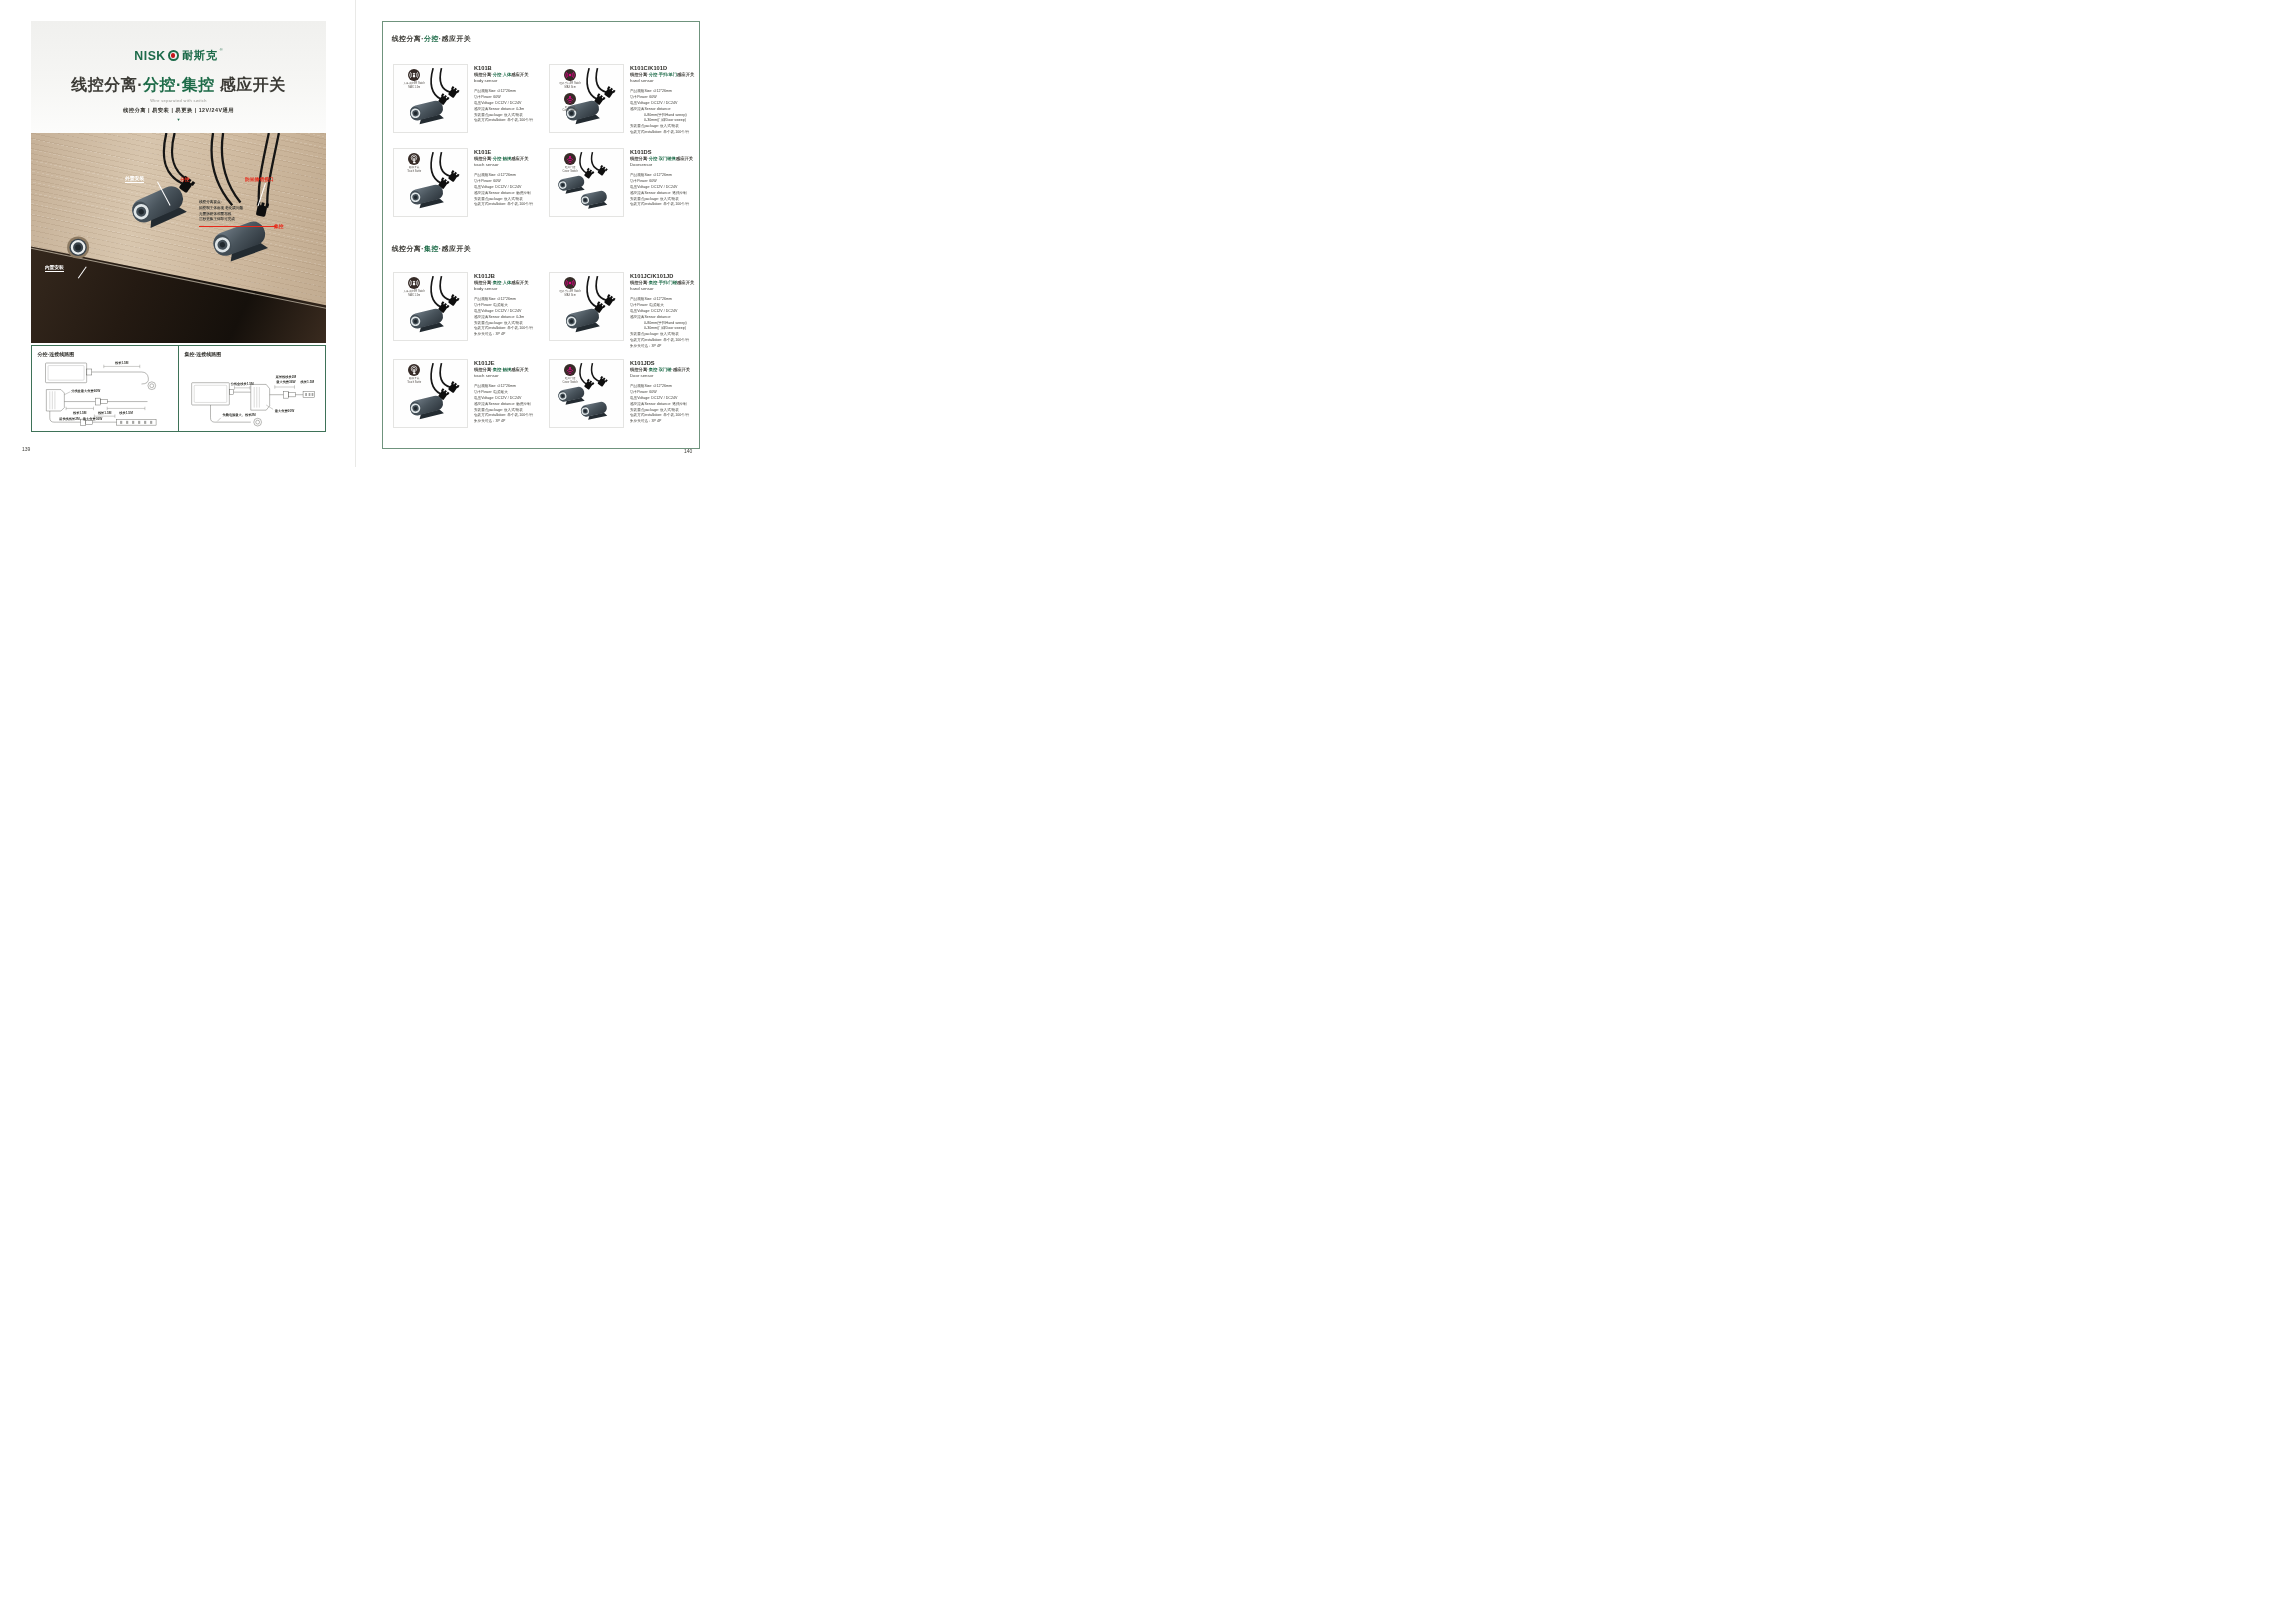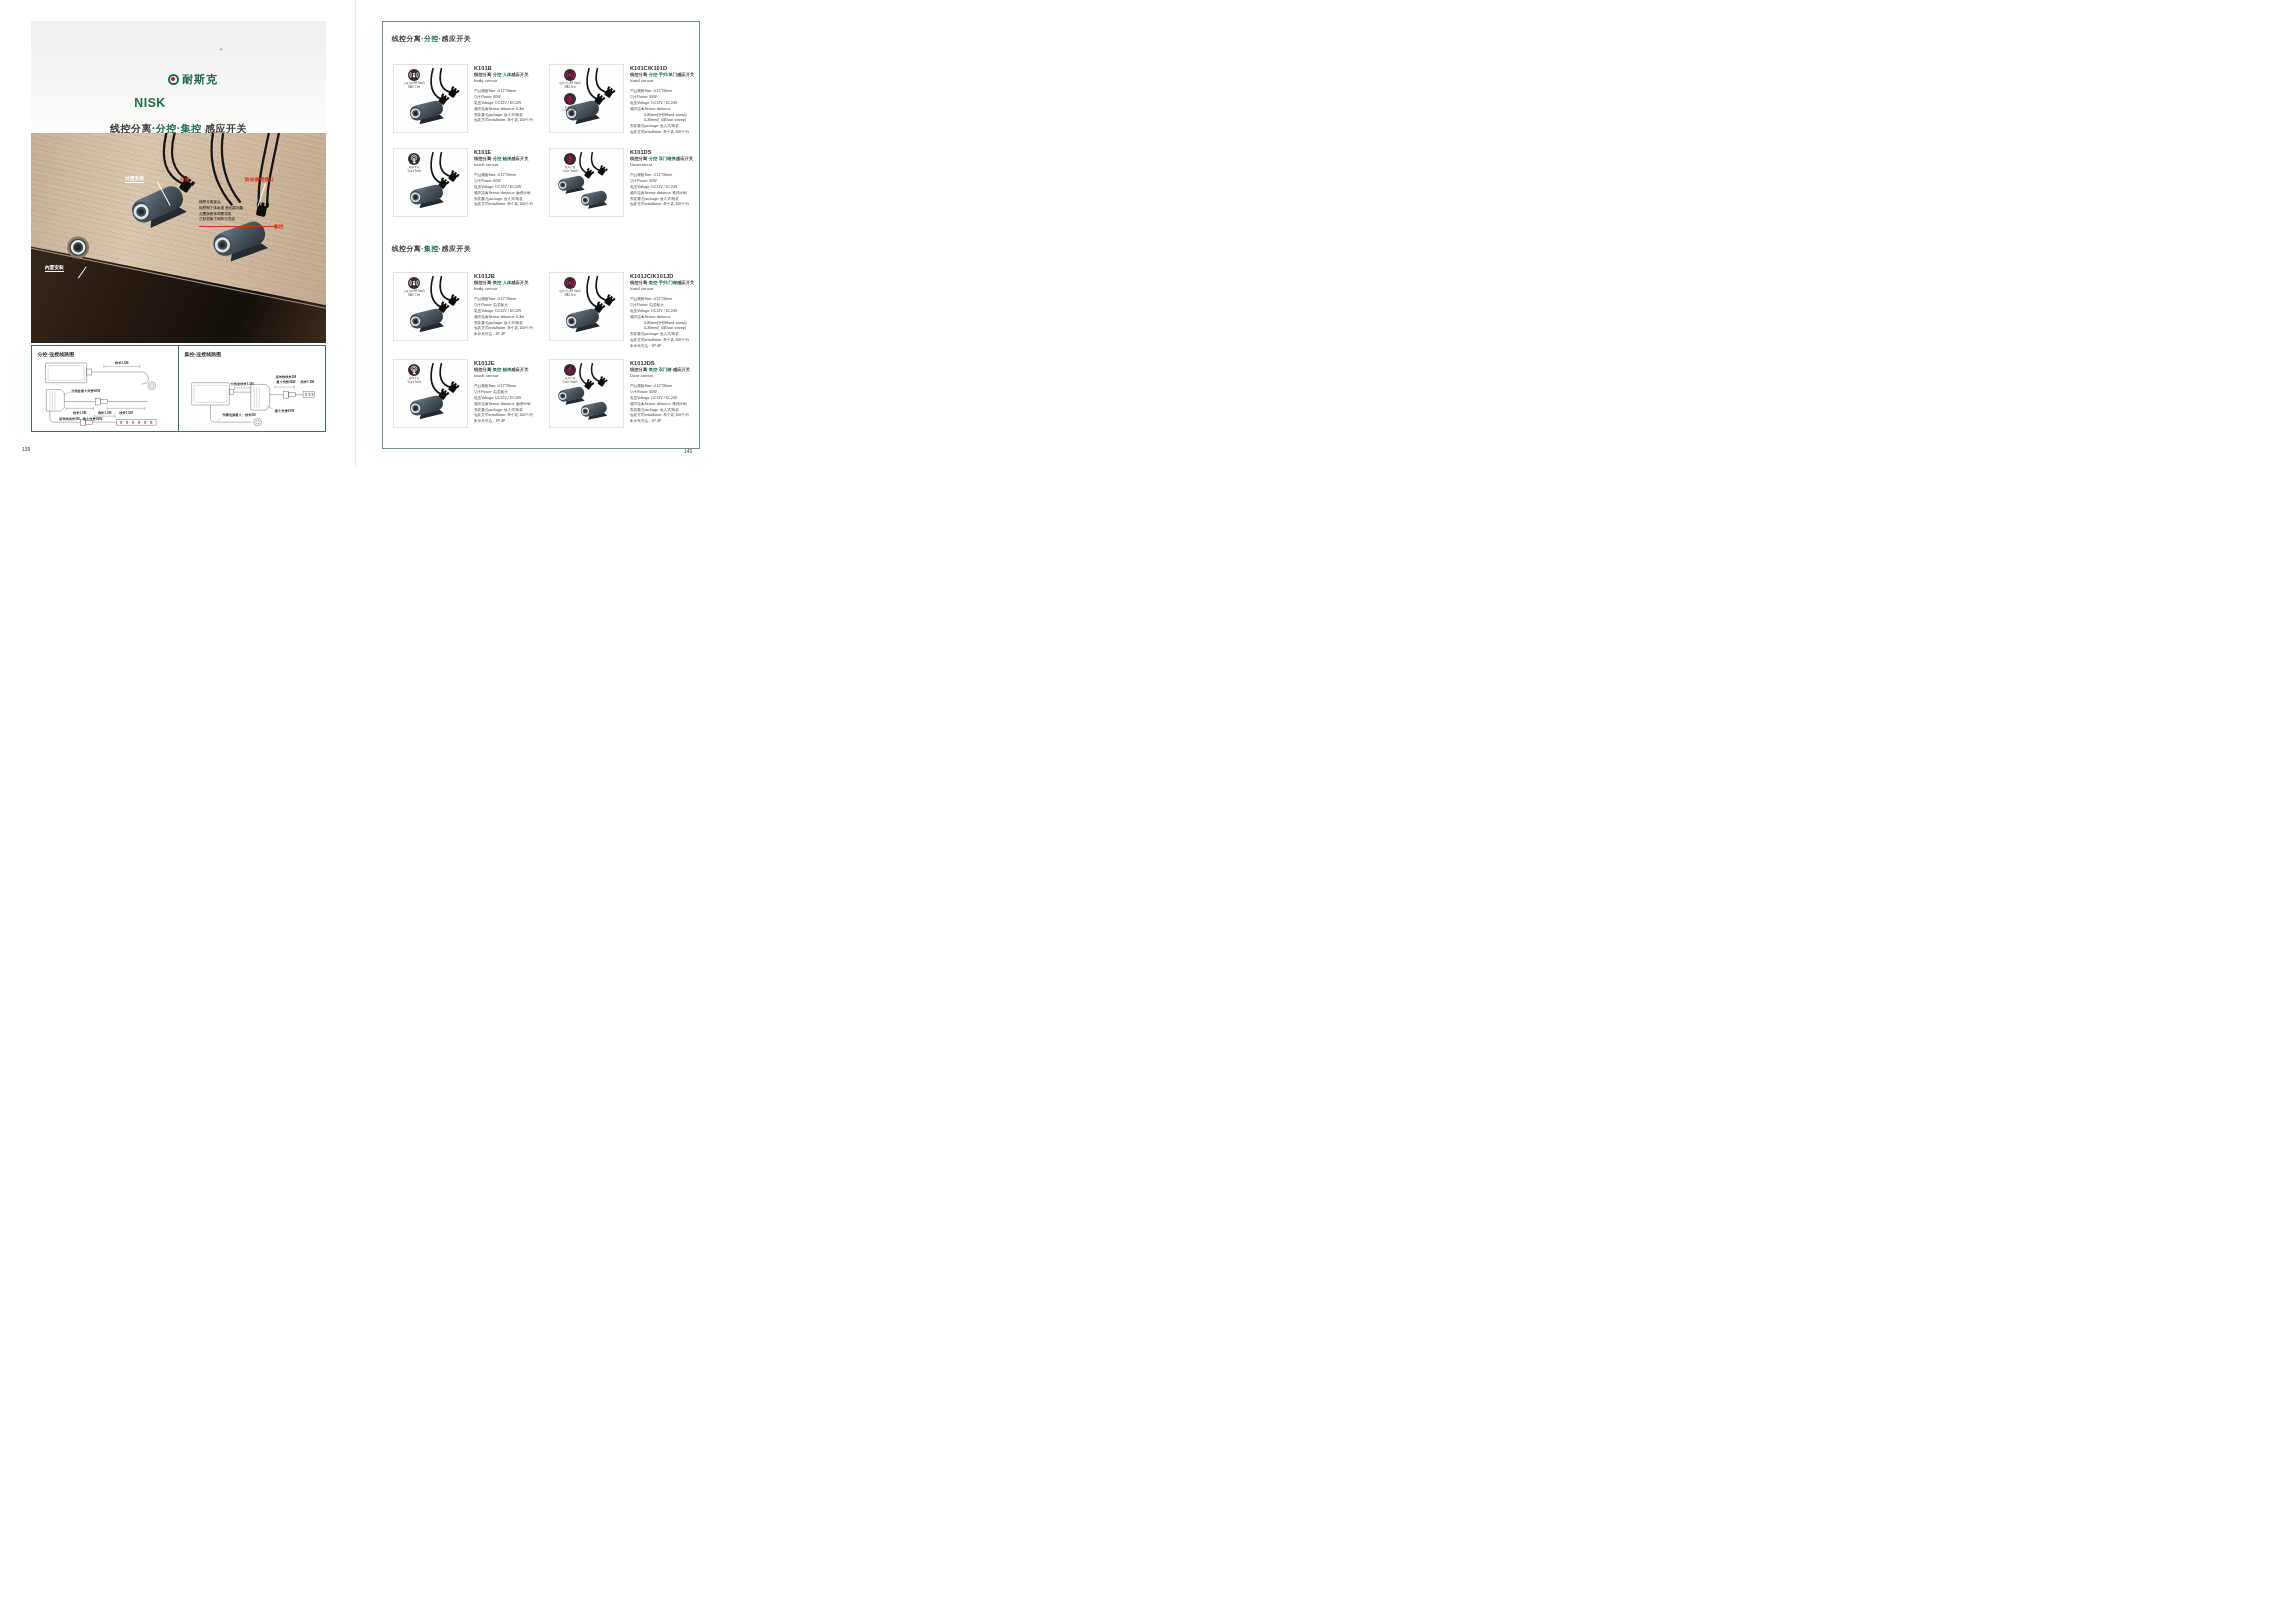--- a/index.html
+++ b/index.html
@@ -7,26 +7,26 @@
   .seg-green{color:#1d6b48;}
   .seg-dark{color:#3c3b36;}
 
   
   #fold{position:absolute;left:355px;top:0;width:0.5px;height:467px;background:#e9e9e7;}
 
   
   #left-card{position:absolute;left:31px;top:21px;width:295px;}
   #left-header{height:112px;background:linear-gradient(180deg,#f0f0ee 0%,#f6f6f4 55%,#fcfcfb 100%);text-align:center;}
   #logo-row{padding-top:27px;display:flex;justify-content:center;align-items:center;gap:1.8px;}
-  .logo-en{font-size:12.3px;font-weight:800;color:#1d6b4a;letter-spacing:0.5px;font-style:normal;margin-top:48px;}
+  .logo-en{font-size:12.3px;font-weight:800;color:#1d6b4a;letter-spacing:0.5px;font-style:normal;}
   .logo-o{position:relative;width:11px;height:11px;border:2.3px solid #1d6b4a;border-radius:50%;box-sizing:border-box;}
   .logo-o::after{content:"";position:absolute;left:50%;top:50%;width:4.1px;height:4.1px;margin:-2.1px 0 0 -2.1px;border-radius:50%;background:#c4161c;}
   .logo-cn{font-size:11px;font-weight:800;color:#1d6b4a;letter-spacing:0.9px;margin-left:1.8px;}
   .logo-reg{font-size:4.1px;color:#1d6b4a;vertical-align:top;align-self:flex-start;margin-top:-0.9px;}
-  #left-title{margin-top:12px;font-size:10px;font-weight:800;color:#3c3b36;letter-spacing:0.5px;}
+  #left-title{margin-top:12px;font-size:16px;font-weight:800;color:#3c3b36;letter-spacing:0.5px;}
   #left-sub-en{margin-top:2.3px;font-size:3.9px;color:#8f8f8a;letter-spacing:0.4px;}
   #left-features{margin-top:4.1px;font-size:5.3px;font-weight:700;color:#34332e;letter-spacing:0.5px;}
   #left-arrow{margin-top:2.3px;font-size:4.1px;color:#1d6b48;}
 
   
   #photo{position:relative;height:210px;overflow:hidden;
     background:linear-gradient(100deg,#c6b198 0%,#d8c6ae 35%,#cfbaa0 65%,#c1ab90 100%);}
   #photo .grain{position:absolute;inset:0;
     background:repeating-linear-gradient(12deg,rgba(110,82,55,.10) 0 0.9px,rgba(255,255,255,0) 0.9px 5px),
                repeating-linear-gradient(12deg,rgba(255,255,255,.14) 0 0.5px,rgba(255,255,255,0) 0.5px 10.5px);}

